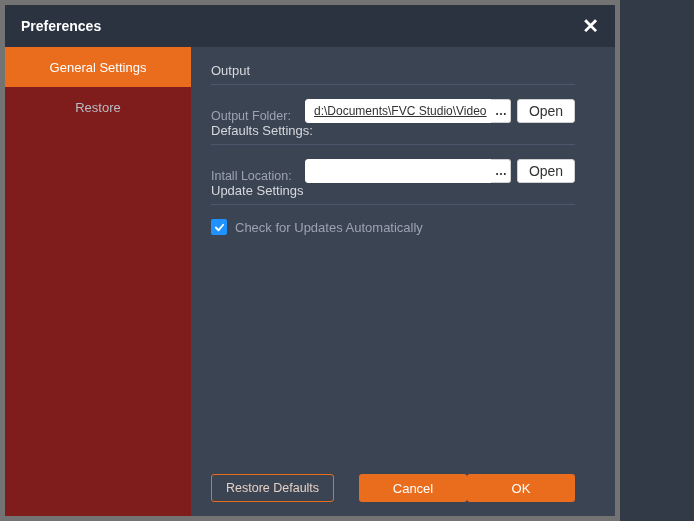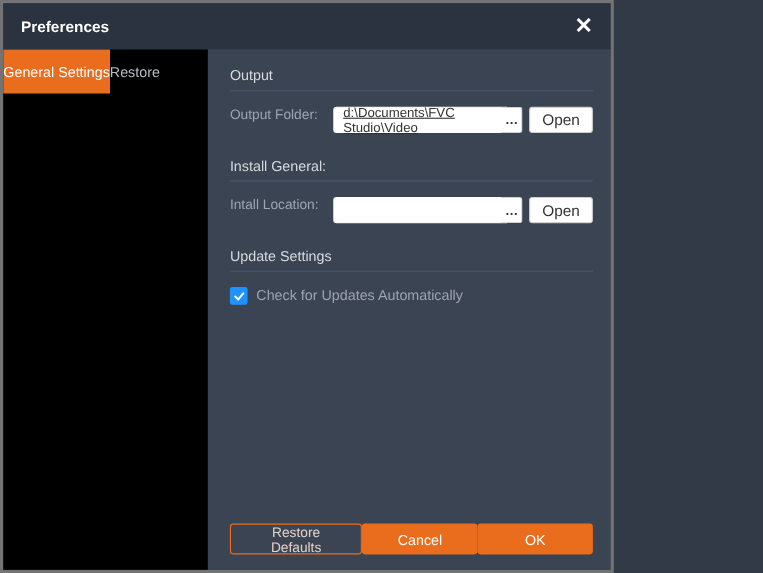--- a/index.html
+++ b/index.html
@@ -1,47 +1,47 @@
 <!DOCTYPE html>
 <html><head>
 <meta charset="utf-8">
 <style>
 * { box-sizing: border-box; margin: 0; padding: 0; font-family: -apple-system, "Segoe UI", Arial, sans-serif; }
 body { width: 694px; height: 521px; background: #323a48; overflow: hidden; }
 
-.dialog { width: 558px; height: 521px; display: flex; flex-direction: column; border: 3px solid #737373; }
+.dialog { width: 620px; height: 521px; display: flex; flex-direction: column; border: 5px solid #737373; }
 
 .titlebar { height: 42px; background: #2b3341; display: flex; align-items: center; padding: 0 16px; border-bottom: 1px solid #2b3341; }
 .titlebar .title { color: #fff; font-size: 14px; font-weight: 600; }
 .titlebar .close { margin-left: auto; color: #fff; font-size: 20px; line-height: 1; cursor: pointer; font-weight: 700; }
 
 .body { flex: 1; display: flex; min-height: 0; }
 
-.sidebar { width: 186px; background: #000000; display: flex; flex-direction: row; text-align: right; }
+.sidebar { width: 186px; background: #7f1d1d; display: flex; flex-direction: column; text-align: right; }
 .sidebar .tab { height: 40px; display: flex; align-items: center; justify-content: center; color: #b8bcc4; font-size: 13px; cursor: pointer; }
 .sidebar .tab.active { background: #ea6d1e; color: #fff; }
 
-.content { flex: 1; background: #3b4453; padding: 16px 16px 14px 20px; display: flex; flex-direction: column; position: relative; }
+.content { flex: 1; background: #3b4453; padding: 16px 40px 14px 20px; display: flex; flex-direction: column; position: relative; }
 
 .section-title { color: #d7d9dd; font-size: 13px; margin-bottom: 6px; }
 .divider { border: 0; border-top: 1px solid #4d566a; margin: 0 0 14px 0; }
 
-.row { display: flex; align-items: flex-start; margin-bottom: 22px; }
+.row { display: flex; align-items: flex-end; }
 .label { width: 94px; color: #9da3b0; font-size: 12.5px; }
 .label.wide { width: 94px; }
 .field-wrap { flex: 1; display: flex; align-items: center; gap: 6px; }
 
 .text-input { flex: 1; height: 24px; background: #fff; border: 1px solid #fff; border-radius: 3px; padding: 0 8px; font-size: 12px; color: #333; display: flex; align-items: center; }
 .dots-btn { width: 20px; height: 24px; background: #fff; border: 1px solid #d0d0d0; border-left: 0; border-radius: 0 3px 3px 0; margin-left: -6px; display: flex; align-items: center; justify-content: center; font-size: 12px; color: #333; cursor: pointer; font-weight: 700; letter-spacing: -1px; }
 .open-btn { width: 58px; height: 24px; background: #fff; border: 1px solid #d0d0d0; border-radius: 3px; color: #333; font-size: 14px; cursor: pointer; }
 
 .text-field { display: flex; flex: 1; }
 .text-field .text-input { border-radius: 3px 0 0 3px; text-decoration: underline; }
 
-.checkbox-row { display: flex; gap: 8px; }
+.checkbox-row { display: flex; align-items: center; gap: 8px; }
 .checkbox { width: 16px; height: 16px; background: #1e93ff; border-radius: 2px; display: flex; align-items: center; justify-content: center; cursor: pointer; }
 .checkbox svg { width: 11px; height: 11px; }
 .checkbox-label { color: #9da3b0; font-size: 13px; }
 
 .footer { margin-top: auto; display: flex; align-items: flex-start; padding-top: 14px; }
 .ghost-btn { height: 28px; padding: 0 14px; background: transparent; border: 1px solid #ea6d1e; color: #e5d1c4; border-radius: 3px; font-size: 12.5px; cursor: pointer; }
 .spacer { flex: 1; }
 .primary-btn { width: 108px; height: 28px; background: #ea6d1e; border: 0; color: #fff; border-radius: 3px; font-size: 13px; cursor: pointer; }
 </style>
 </head>
@@ -75,21 +75,21 @@
           <div class="text-field">
             <div class="text-input">
               <span>d:\Documents\FVC Studio\Video</span>
             </div>
             <button class="dots-btn">…</button>
           </div>
           <button class="open-btn">Open</button>
         </div>
       </div>
 
-      <div class="section-title">Install General:</div>
+      <div class="section-title">Defaults Settings:</div>
       <hr class="divider">
       <div class="row">
         <div class="label wide">Intall Location:</div>
         <div class="field-wrap">
           <div class="text-field">
             <div class="text-input">
               <span></span>
             </div>
             <button class="dots-btn">…</button>
           </div>

